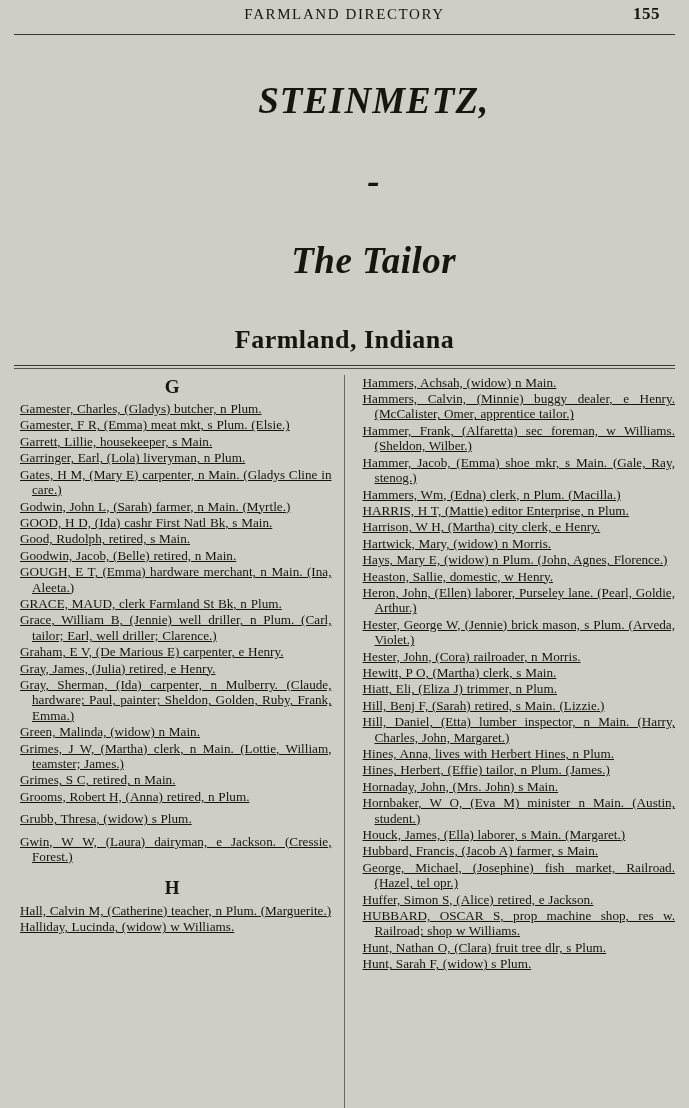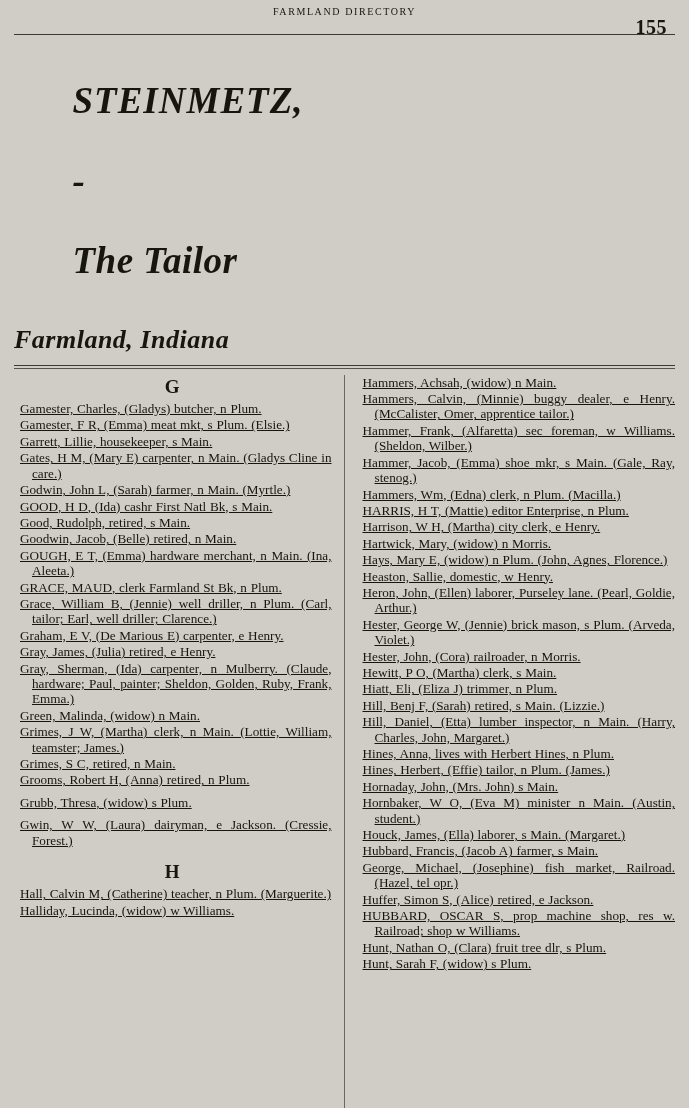--- a/index.html
+++ b/index.html
@@ -24,56 +24,54 @@
   .runhead {
     display: flex;
     align-items: baseline;
     justify-content: center;
     position: relative;
     height: 26px;
     padding-top: 6px;
   }
   .runhead .title {
     font-family: "Liberation Serif", serif;
-    font-size: 10px;
+    font-size: 15px;
     letter-spacing: 1.6px;
     font-weight: 400;
   }
   .runhead .pageno {
     position: absolute;
-    right: 8px;
+    right: 15px;
     top: 4px;
-    font-size: 20px;
+    font-size: 17px;
     font-weight: bold;
     letter-spacing: 0.5px;
-    margin-top: 12px;
   }
   .rule {
     border-top: 1.5px solid #3a382f;
     margin: 2px 0 0 0;
   }
 
   
   .ad {
-    text-align: left;
+    text-align: center;
     padding: 6px 0 4px 0;
   }
   .ad .line1 {
     font-family: "Liberation Serif", serif;
     font-style: italic;
     font-weight: bold;
     font-size: 37px;
     letter-spacing: 0.5px;
     white-space: pre;
     line-height: 1.08;
   }
   .ad .line1 .left { letter-spacing: 1px; }
   .ad .line2 {
     font-family: "Liberation Serif", serif;
-    font-style: italic;
     font-weight: bold;
     font-size: 26px;
     margin-top: 4px;
     letter-spacing: 0.5px;
   }
   .ad-rule-bottom {
     border-top: 1.5px solid #3a382f;
     margin-top: 6px;
   }
   .ad-rule-bottom2 {
@@ -145,20 +143,21 @@
   <div class="ad-rule-bottom2"></div>
 
   <div class="columns">
 
     <div class="col left">
       <div class="letterhead">G</div>
 
       <div class="entry">Gamester, Charles, (Gladys) butcher, n Plum.</div>
       <div class="entry">Gamester, F R, (Emma) meat mkt, s Plum.  (Elsie.)</div>
       <div class="entry">Garrett, Lillie, housekeeper, s Main.</div>
+      <div class="entry">Garringer, Earl, (Lola) liveryman, n Plum.</div>
       <div class="entry">Gates, H M, (Mary E) carpenter, n Main.  (Gladys Cline in care.)</div>
       <div class="entry">Godwin, John L, (Sarah) farmer, n Main.  (Myrtle.)</div>
       <div class="entry">GOOD, H D, (Ida) cashr First Natl Bk, s Main.</div>
       <div class="entry">Good, Rudolph, retired, s Main.</div>
       <div class="entry">Goodwin, Jacob, (Belle) retired, n Main.</div>
       <div class="entry">GOUGH, E T, (Emma) hardware merchant, n Main.  (Ina, Aleeta.)</div>
       <div class="entry">GRACE, MAUD, clerk Farmland St Bk, n Plum.</div>
       <div class="entry">Grace, William B, (Jennie) well driller, n Plum.  (Carl, tailor; Earl, well driller; Clarence.)</div>
       <div class="entry">Graham, E V, (De Marious E) carpenter, e Henry.</div>
       <div class="entry">Gray, James, (Julia) retired, e Henry.</div>

